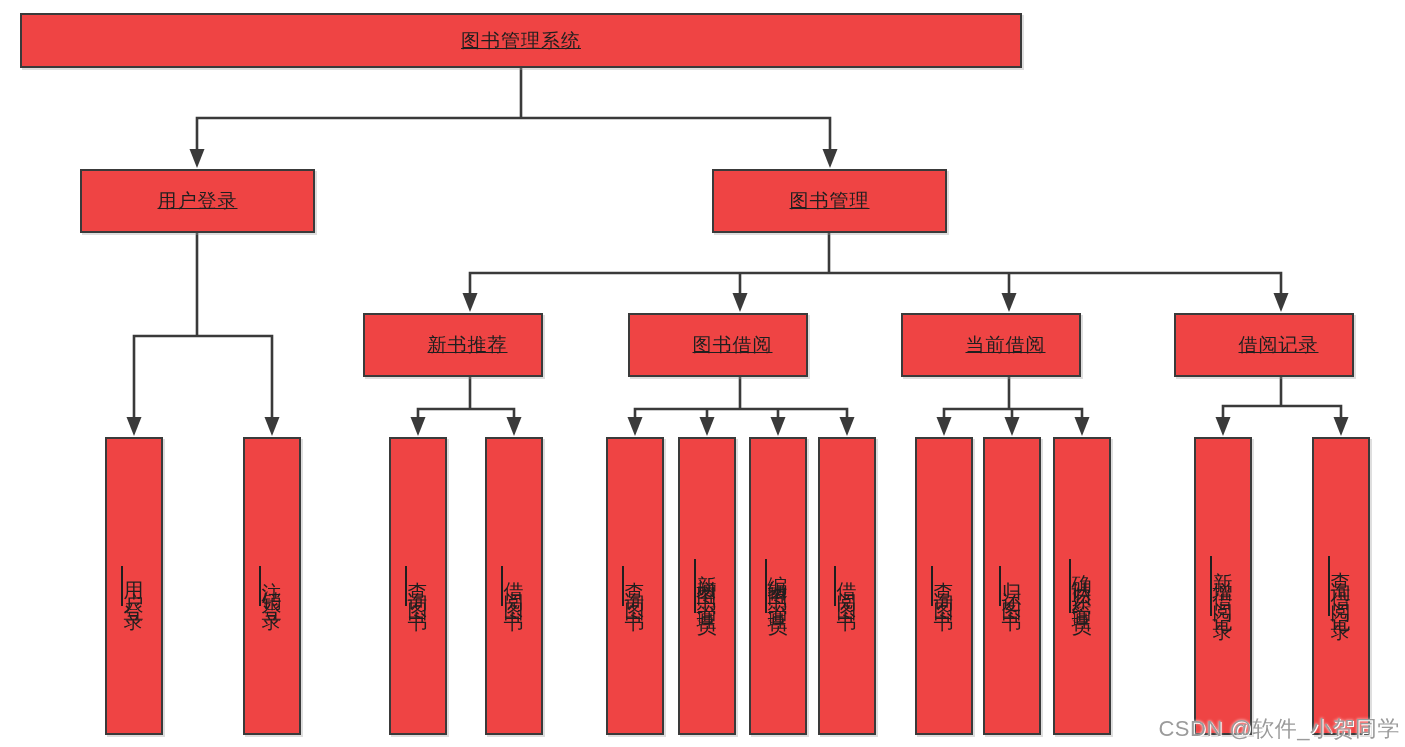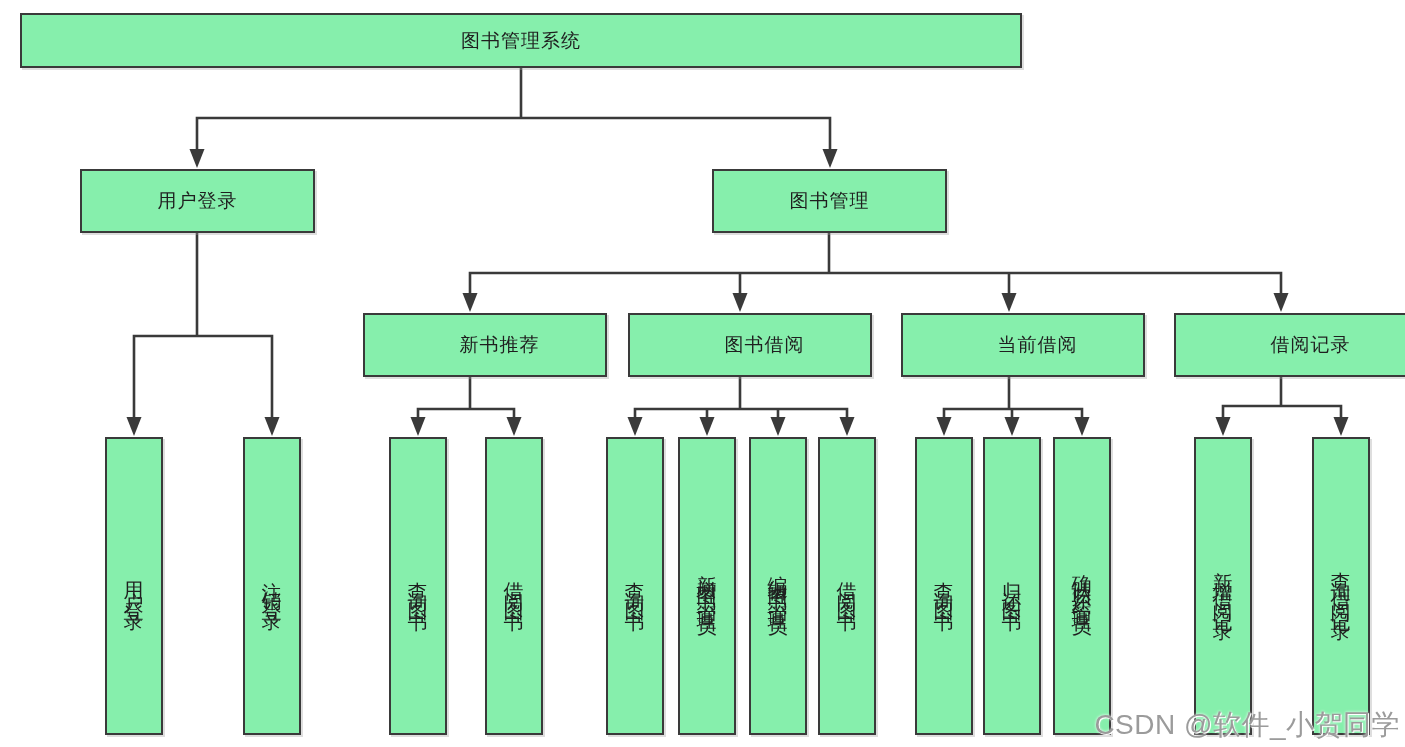--- a/index.html
+++ b/index.html
@@ -2,37 +2,37 @@
 <html><head>
 <meta charset="utf-8">
 <style>
   html,body{margin:0;padding:0;background:#ffffff;}
   #canvas{
     position:relative;width:1405px;height:747px;background:#ffffff;overflow:hidden;
     font-family:"Liberation Sans","DejaVu Sans",sans-serif;color:#1f1f1f;
   }
   #connector-svg{position:absolute;left:0;top:0;z-index:1;}
   .node{
-    position:absolute;box-sizing:border-box;background:#86efac;
+    position:absolute;box-sizing:border-box;background:#ef4444;
     border:2.6px solid #3a3a3a;display:flex;align-items:center;justify-content:center;
-    z-index:2;box-shadow:2px 2px 0 rgba(160,160,160,0.35);
+    z-index:2;box-shadow:2px 2px 0 rgba(160,160,160,0.35);text-decoration:underline;
   }
   .h{font-size:19px;letter-spacing:1px;}
   .root{left:20px;top:13px;width:1002px;height:55px;}
   .lvl2{top:169px;width:235px;height:64px;}
-  .lvl3{top:313px;width:244px;height:64px;padding-left:29px;}
+  .lvl3{top:313px;width:180px;height:64px;padding-left:29px;}
   .leaf{top:437px;width:58px;height:298px;}
   .leaf span{
     writing-mode:vertical-rl;text-orientation:mixed;
     font-size:20px;letter-spacing:10px;line-height:1;white-space:nowrap;
   }
   .leaf.long span{letter-spacing:6px;}
   .watermark{
     position:absolute;right:5px;bottom:3px;z-index:3;
-    font-size:28px;color:#9b9b9b;letter-spacing:0.5px;
+    font-size:22px;color:#9b9b9b;letter-spacing:0.5px;
     text-shadow:0 0 3px #ffffff,1px 1px 0 #ffffff;
     margin-top:7px;
   }
 </style>
 </head>
 <body>
 
 <div id="canvas">
 
   <svg id="connector-svg" width="1405" height="747" viewBox="0 0 1405 747">

